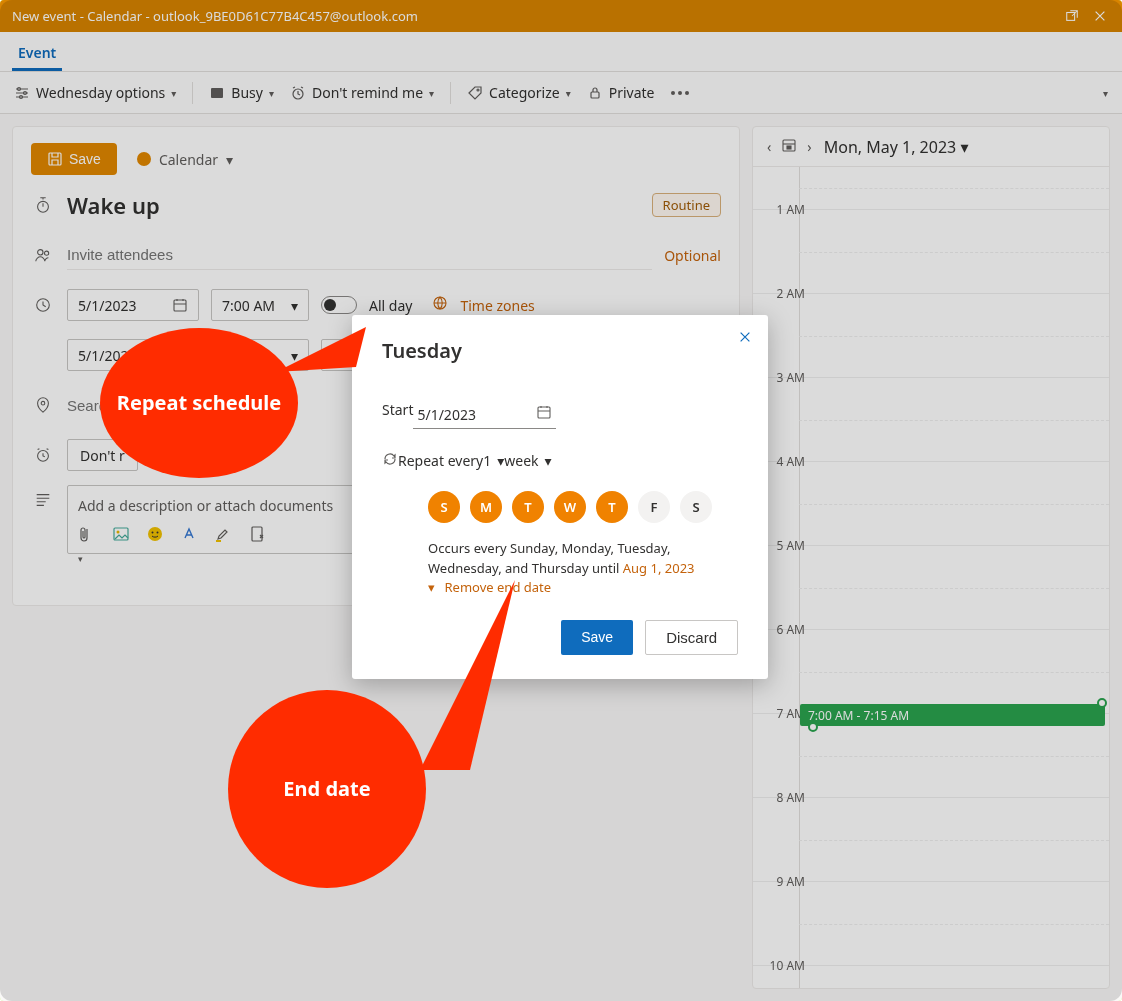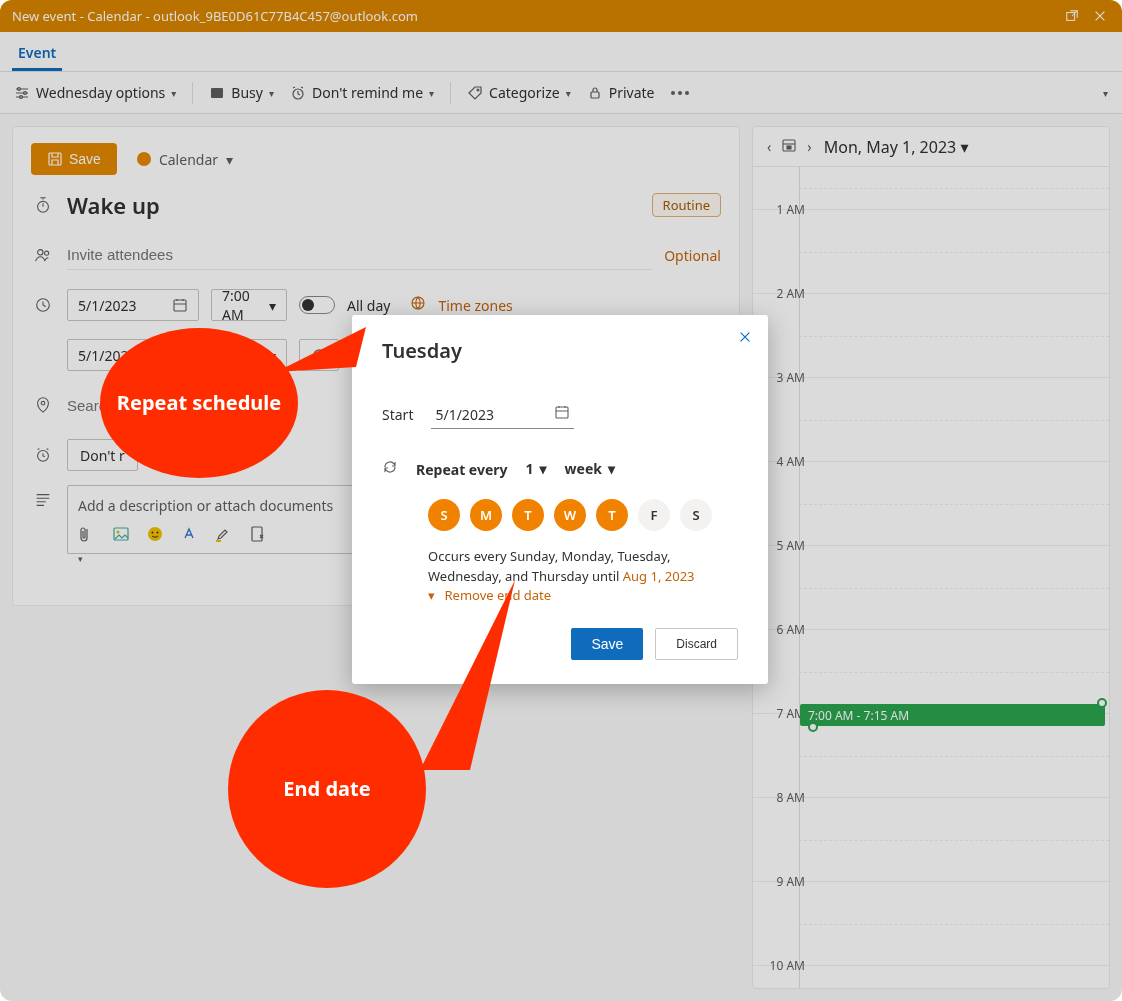--- a/index.html
+++ b/index.html
@@ -11,21 +11,21 @@
     width: 1122px;
     height: 1001px;
     position: relative;
     overflow: hidden;
   }
 
   
   .outer-frame {
     position: absolute;
     inset: 0;
-    border-radius: 12px;
+    border-radius: 4px;
     overflow: hidden;
     background: #bef264;
   }
   .app-shell {
     position: absolute;
     inset: 0;
   }
 
   
   .titlebar {
@@ -157,21 +157,21 @@
     border:1px solid #c8c6c4;
     border-radius:2px;
     height:32px;
     display:flex;
     align-items:center;
     padding:0 10px;
     gap:10px;
     background:#fff;
   }
   .date-input { width:132px; justify-content:space-between; }
-  .time-input { width:76px; justify-content:space-between; }
+  .time-input { width:98px; justify-content:space-between; }
   .toggle {
     width:36px; height:18px; border-radius:9px; border:1px solid #8a8886;
     position:relative;
   }
   .toggle::after {
     content:""; position:absolute; left:2px; top:2px; width:12px; height:12px;
     border-radius:50%; background:#323130;
   }
   .link-orange { color:#c4630c; }
 
@@ -258,21 +258,21 @@
     left:352px; top:315px;
     width:416px;
     background:#fff;
     border-radius:3px;
     box-shadow: 0 6px 24px rgba(0,0,0,0.25);
     padding:22px 30px 24px;
     z-index:30;
   }
   .repeat-title { font-size:20px; font-weight:600; }
   .repeat-close { position:absolute; right:16px; top:14px; color:#0f6cbd; }
-  .pop-row { display:flex; align-items:center; gap:18px; margin-top:24px; }
+  .pop-row { display:flex; align-items:flex-start; margin-top:24px; }
   .pop-label { font-size:14px; color:#323130; }
   .pop-date-input {
     border:none; border-bottom:1px solid #8a8886;
     display:flex; align-items:center; gap:60px; padding:4px 4px;
   }
   .refresh-ic { color:#605e5c; }
   .freq-num { display:flex; align-items:center; gap:6px; border-bottom:1px solid transparent; }
   .day-pills { display:flex; gap:10px; margin-top:20px; margin-left:46px; }
   .day-pill {
     width:32px; height:32px; border-radius:50%;
@@ -284,21 +284,21 @@
   .occurs-text { font-size:13px; color:#323130; margin-top:16px; margin-left:46px; line-height:1.5; }
   .end-link { color:#c4630c; }
   .remove-link { color:#c4630c; margin-left:10px; }
   .pop-actions { display:flex; justify-content:flex-end; gap:12px; margin-top:22px; }
   .btn-primary {
     background:#0f6cbd; color:#fff; border:none; padding:8px 20px;
     font-size:14px; border-radius:2px;
   }
   .btn-secondary {
     background:#fff; color:#323130; border:1px solid #c8c6c4;
-    padding:8px 20px; font-size:12px; border-radius:2px;
+    padding:8px 20px; font-size:15px; border-radius:2px;
   }
 
   
   .callout {
     position:absolute; z-index:40;
   }
   .bubble1 { left:100px; top:328px; width:198px; height:150px; }
   .bubble2 { left:228px; top:690px; width:198px; height:198px; }
   .bubble-body {
     width:100%; height:100%;
@@ -662,21 +662,21 @@
       <span>5/1/2023</span>
       <span>
         <svg viewBox="0 0 16 16" width="16" height="16" stroke="#605e5c" fill="none" stroke-width="1.1">
               <rect x="2" y="3" width="12" height="11" rx="1"></rect>
               <path d="M2 7h12M5 2v2M11 2v2"></path>
             </svg>
       </span>
     </div>
   </div>
 
-  <div class="pop-row" style="margin-top:30px;font-weight:bold;">
+  <div class="pop-row" style="margin-top:22px;">
     <span class="refresh-ic">
       <svg viewBox="0 0 16 16" width="16" height="16" stroke="#605e5c" fill="none" stroke-width="1.2">
             <path d="M3 8a5 5 0 0 1 9-3l1-1v3h-3M13 8a5 5 0 0 1-9 3l-1 1V9h3"></path>
           </svg>
     </span>
     <span class="pop-label">Repeat every</span>
     <span class="freq-num">
       <span>1</span>
           <span class="chev">▾</span>
     </span>

